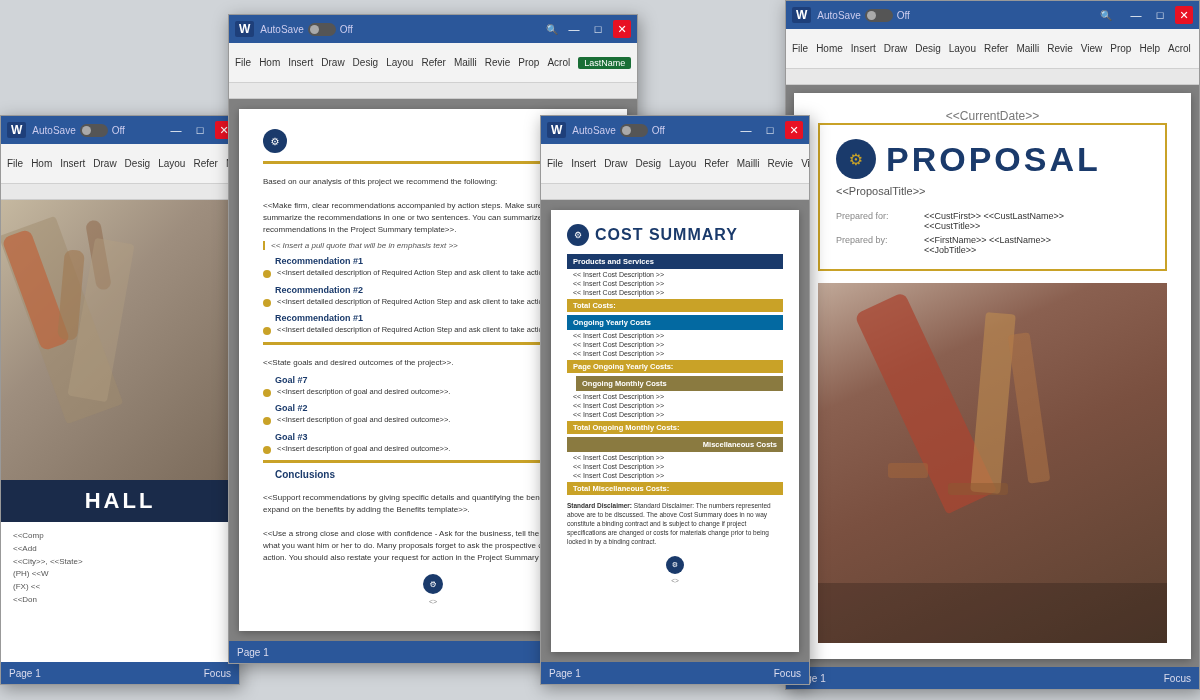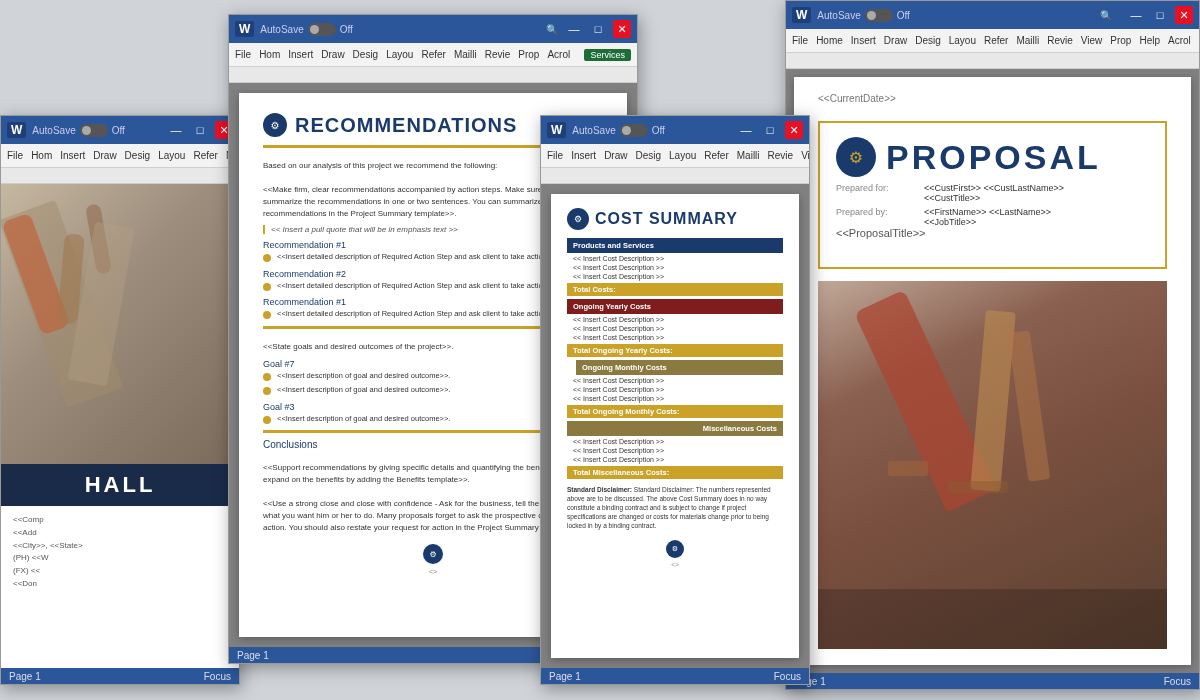--- a/index.html
+++ b/index.html
@@ -77,21 +77,21 @@
     .win-close { background: #e81123; border-radius: 2px; }
 
     .ribbon {
       background: #f3f3f3;
       border-bottom: 1px solid #d0d0d0;
       padding: 2px 6px;
       display: flex;
       align-items: center;
       gap: 8px;
       flex-shrink: 0;
-      height: 24px;
+      height: 40px;
     }
     .ribbon span {
       font-size: 10px;
       color: #333;
       cursor: pointer;
     }
 
     .ruler {
       height: 16px;
       background: #e8e8e8;
@@ -109,21 +109,21 @@
     }
     .doc-page {
       background: #fff;
       box-shadow: 0 2px 8px rgba(0,0,0,0.3);
       padding: 24px 28px;
       width: 100%;
       overflow: hidden;
     }
 
     .statusbar {
-      height: 16px;
+      height: 22px;
       background: #2b579a;
       display: flex;
       align-items: center;
       padding: 0 8px;
       gap: 12px;
       flex-shrink: 0;
     }
     .statusbar span { color: #dde; font-size: 10px; }
 
     
@@ -213,23 +213,23 @@
     .rec-pullquote {
       font-size: 8px;
       color: #555;
       font-style: italic;
       border-left: 2px solid #c9a227;
       padding-left: 6px;
       margin: 4px 0;
     }
     .rec-section-title {
       font-size: 9px;
-      font-weight: normal;
+      font-weight: bold;
       color: #1a3a6b;
-      margin: 6px 0 2px;
+      margin: 6px 12px 2px;
     }
     .rec-item {
       display: flex; align-items: flex-start; gap: 6px;
       margin-bottom: 4px;
     }
     .rec-bullet {
       width: 8px; height: 8px;
       border-radius: 50%;
       background: #c9a227;
       margin-top: 2px;
@@ -383,28 +383,27 @@
     <span>Hom</span>
     <span>Insert</span>
     <span>Draw</span>
     <span>Desig</span>
     <span>Layou</span>
     <span>Refer</span>
     <span>Mailli</span>
     <span>Revie</span>
     <span>Prop</span>
     <span>Acrol</span>
-    <span style="margin-left:auto;background:#1a6e36;color:#fff;padding:1px 6px;font-size:9px;border-radius:2px;">Services</span>
+    <span style="margin-left:auto;background:#1a6e36;color:#fff;padding:1px 6px;font-size:9px;border-radius:2px;">LastName</span>
   </div>
   <div class="ruler"></div>
   <div class="doc-area">
     <div class="doc-page" style="padding:20px 24px;">
       <div class="rec-header">
         <div class="rec-icon">⚙</div>
-        <div class="rec-title">RECOMMENDATIONS</div>
       </div>
       <div class="gold-bar"></div>
       <div class="rec-body">
         <p>Based on our analysis of this project we recommend the following:</p>
         <p>&lt;&lt;Make firm, clear recommendations accompanied by action steps. Make sure the reader can summarize the recommendations in one or two sentences. You can summarize your recommendations in the Project Summary template&gt;&gt;.</p>
       </div>
       <div class="rec-pullquote">&lt;&lt; Insert a pull quote that will be in emphasis text &gt;&gt;</div>
 
       <div class="rec-section-title">Recommendation #1</div>
       <div class="rec-item">
@@ -428,20 +427,21 @@
       <div class="rec-body">
         <p>&lt;&lt;State goals and desired outcomes of the project&gt;&gt;.</p>
       </div>
 
       <div class="rec-section-title">Goal #7</div>
       <div class="rec-item">
         <div class="rec-bullet"></div>
         <div class="rec-item-text">&lt;&lt;Insert description of goal and desired outcome&gt;&gt;.</div>
       </div>
 
+      <div class="rec-section-title">Goal #2</div>
       <div class="rec-item">
         <div class="rec-bullet"></div>
         <div class="rec-item-text">&lt;&lt;Insert description of goal and desired outcome&gt;&gt;.</div>
       </div>
 
       <div class="rec-section-title">Goal #3</div>
       <div class="rec-item">
         <div class="rec-bullet"></div>
         <div class="rec-item-text">&lt;&lt;Insert description of goal and desired outcome&gt;&gt;.</div>
       </div>
@@ -497,25 +497,25 @@
         <div class="cost-icon">⚙</div>
         <div class="cost-title">COST SUMMARY</div>
       </div>
 
       <div class="cost-section-header">Products and Services</div>
       <div class="cost-row">&lt;&lt; Insert Cost Description &gt;&gt;</div>
       <div class="cost-row">&lt;&lt; Insert Cost Description &gt;&gt;</div>
       <div class="cost-row">&lt;&lt; Insert Cost Description &gt;&gt;</div>
       <div class="cost-total">Total Costs:</div>
 
-      <div class="cost-section-header" style="background:#7f1d1d;">Ongoing Yearly Costs</div>
-      <div class="cost-row">&lt;&lt; Insert Cost Description &gt;&gt;</div>
-      <div class="cost-row">&lt;&lt; Insert Cost Description &gt;&gt;</div>
-      <div class="cost-row">&lt;&lt; Insert Cost Description &gt;&gt;</div>
-      <div class="cost-total">Total Ongoing Yearly Costs:</div>
+      <div class="cost-section-header" style="background:#0369a1;">Ongoing Yearly Costs</div>
+      <div class="cost-row">&lt;&lt; Insert Cost Description &gt;&gt;</div>
+      <div class="cost-row">&lt;&lt; Insert Cost Description &gt;&gt;</div>
+      <div class="cost-row">&lt;&lt; Insert Cost Description &gt;&gt;</div>
+      <div class="cost-total">Page Ongoing Yearly Costs:</div>
 
       <div class="cost-section-header" style="background:#8a7a40;margin-left:9px;">Ongoing Monthly Costs</div>
       <div class="cost-row">&lt;&lt; Insert Cost Description &gt;&gt;</div>
       <div class="cost-row">&lt;&lt; Insert Cost Description &gt;&gt;</div>
       <div class="cost-row">&lt;&lt; Insert Cost Description &gt;&gt;</div>
       <div class="cost-total">Total Ongoing Monthly Costs:</div>
 
       <div class="cost-section-header" style="background:#8a7a40;text-align:right;">Miscellaneous Costs</div>
       <div class="cost-row">&lt;&lt; Insert Cost Description &gt;&gt;</div>
       <div class="cost-row">&lt;&lt; Insert Cost Description &gt;&gt;</div>
@@ -567,38 +567,38 @@
     <span>Revie</span>
     <span>View</span>
     <span>Prop</span>
     <span>Help</span>
     <span>Acrol</span>
     <span style="margin-left:auto;background:#1a6e36;color:#fff;padding:1px 6px;font-size:9px;border-radius:2px;">✎ Editing</span>
   </div>
   <div class="ruler"></div>
   <div class="doc-area" style="padding:8px;">
     <div class="doc-page" style="padding:16px 24px;display:flex;flex-direction:column;height:100%;">
-      <div style="text-align:left;font-size:10px;color:#777;margin-bottom:17px;">&lt;&lt;CurrentDate&gt;&gt;</div>
+      <div style="text-align:center;font-size:12px;color:#777;margin-bottom:0;">&lt;&lt;CurrentDate&gt;&gt;</div>
 
       <div style="border:2px solid #c9a227;padding:14px 16px;margin-bottom:12px;">
         <div style="display:flex;align-items:center;gap:10px;margin-bottom:6px;">
           <div style="width:40px;height:40px;border-radius:50%;background:#1a3a6b;display:flex;align-items:center;justify-content:center;flex-shrink:0;">
             <span style="color:#c9a227;font-size:16px;">⚙</span>
           </div>
           <div style="font-size:34px;font-weight:bold;color:#1a3a6b;letter-spacing:3px;">PROPOSAL</div>
         </div>
+        <div style="font-size:11px;color:#555;margin-bottom:14px;">&lt;&lt;ProposalTitle&gt;&gt;</div>
         <div style="display:grid;grid-template-columns:80px 1fr;gap:4px 8px;font-size:9px;">
           <div style="color:#888;">Prepared for:</div>
           <div style="color:#333;white-space:pre-line;">&lt;&lt;CustFirst&gt;&gt; &lt;&lt;CustLastName&gt;&gt;
 &lt;&lt;CustTitle&gt;&gt;</div>
           <div style="color:#888;">Prepared by:</div>
           <div style="color:#333;white-space:pre-line;">&lt;&lt;FirstName&gt;&gt; &lt;&lt;LastName&gt;&gt;
 &lt;&lt;JobTitle&gt;&gt;</div>
         </div>
-        <div style="font-size:11px;color:#555;margin-bottom:14px;">&lt;&lt;ProposalTitle&gt;&gt;</div>
       </div>
 
       <div style="flex:1;background:linear-gradient(155deg,#c0a898 0%,#8a6050 25%,#7a5040 50%,#5a4030 100%);position:relative;overflow:hidden;min-height:180px;">
 
         <div style="position:absolute;width:55px;height:220px;background:rgba(170,70,50,0.75);top:10px;left:80px;transform:rotate(-25deg);border-radius:8px 8px 4px 4px;"></div>
 
         <div style="position:absolute;width:30px;height:180px;background:rgba(190,140,80,0.6);top:30px;left:160px;transform:rotate(5deg);border-radius:4px;"></div>
         <div style="position:absolute;width:22px;height:150px;background:rgba(180,120,70,0.5);top:50px;left:200px;transform:rotate(-8deg);border-radius:4px;"></div>
         <div style="position:absolute;width:40px;height:15px;background:rgba(160,100,60,0.6);top:180px;left:70px;border-radius:3px;"></div>
         <div style="position:absolute;width:60px;height:12px;background:rgba(140,90,50,0.5);top:200px;left:130px;border-radius:3px;"></div>

